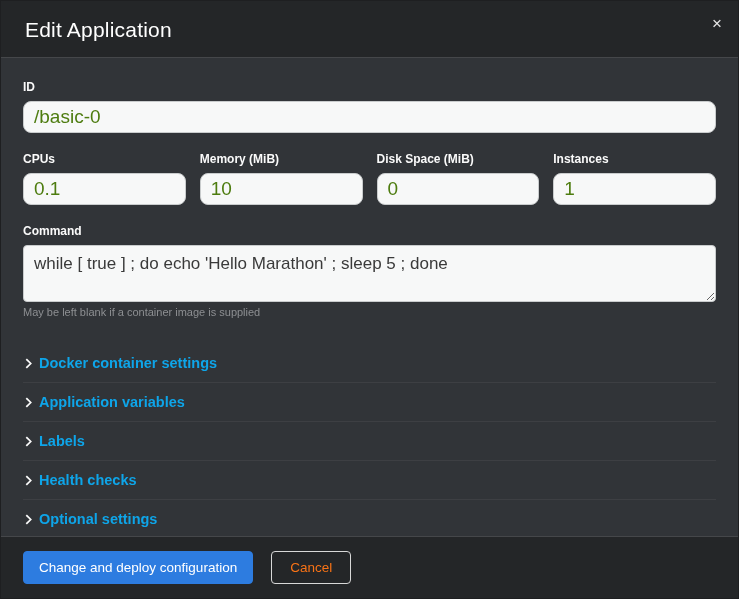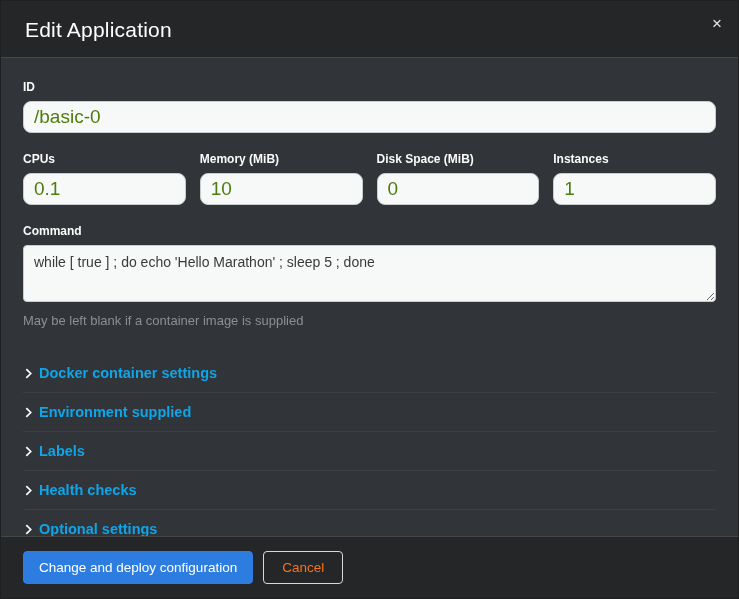--- a/index.html
+++ b/index.html
@@ -71,29 +71,28 @@
     column-gap: 14px;
     margin-bottom: 19px;
   }
   .command-textarea {
     width: 100%;
     height: 57px;
     background: #f7f8f8;
     border: 1px solid #c9cccd;
     border-radius: 4px;
     padding: 7px 10px;
-    font-size: 14px;
+    font-size: 17px;
     color: #3a3a3a;
     font-family: "Liberation Sans", sans-serif;
     resize: both;
     line-height: 1.35;
   }
   .field-help {
-    margin-top: 7px;
-    font-size: 13px;
+    font-size: 11px;
     color: #8d8f92;
   }
   
   .sections { margin-top: 26px; }
   .section-row {
     display: flex;
     align-items: center;
     padding: 11px 0 11px 0;
     border-top: 1px solid rgba(255,255,255,0.06);
     cursor: pointer;
@@ -111,21 +110,21 @@
     color: #0ea5e9;
   }
   
   .modal-footer {
     flex: 0 0 auto;
     background: #242628;
     border-top: 1px solid #45474a;
     padding: 14px 22px;
     display: flex;
     align-items: flex-start;
-    gap: 10px;
+    gap: 18px;
   }
   .btn {
     font-family: "Liberation Sans", sans-serif;
     font-size: 13.5px;
     border-radius: 4px;
     padding: 9px 15px;
     cursor: pointer;
     line-height: 1;
   }
   .btn-primary {
@@ -192,21 +191,21 @@
         </span>
         <span class="section-label">Docker container settings</span>
       </div>
 
       <div class="section-row">
         <span class="chevron">
           <svg width="11" height="11" viewBox="0 0 10 10">
               <path d="M3 1 L7 5 L3 9" stroke="#fafafa" stroke-width="1.6" fill="none"></path>
             </svg>
         </span>
-        <span class="section-label">Environment supplied</span>
+        <span class="section-label">Application variables</span>
       </div>
 
       <div class="section-row">
         <span class="chevron">
           <svg width="11" height="11" viewBox="0 0 10 10">
               <path d="M3 1 L7 5 L3 9" stroke="#fafafa" stroke-width="1.6" fill="none"></path>
             </svg>
         </span>
         <span class="section-label">Labels</span>
       </div>

